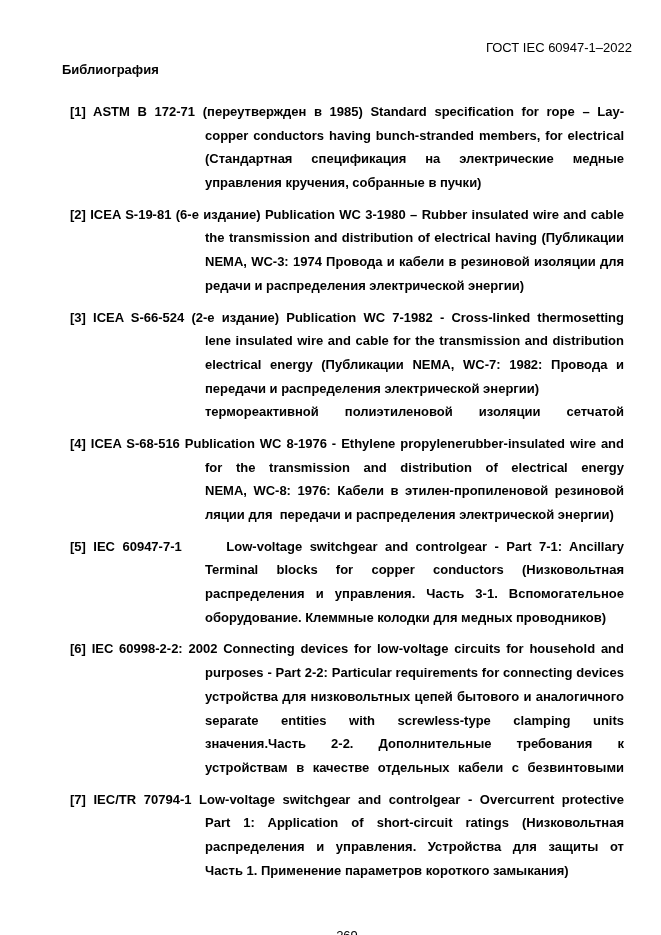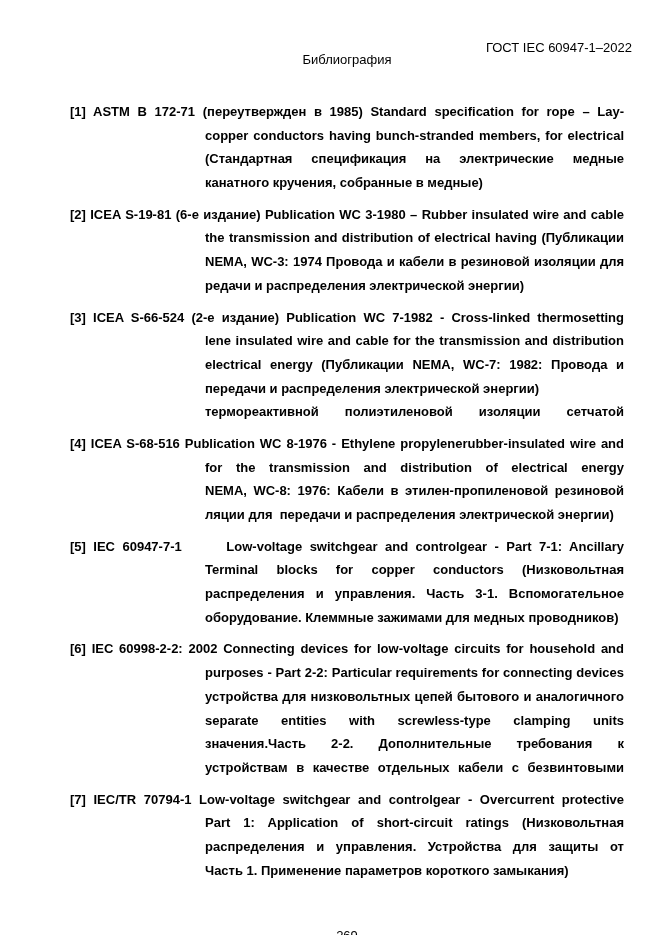--- a/index.html
+++ b/index.html
@@ -20,25 +20,25 @@
   .doc-header {
     position: absolute;
     top: 40px;
     left: 62px;
     width: 570px;
     text-align: right;
     line-height: 15px;
   }
   .doc-title {
     position: absolute;
-    top: 52px;
+    top: 62px;
     left: 62px;
     width: 570px;
-    text-align: center;
-    font-weight: 400;
+    text-align: left;
+    font-weight: 700;
     line-height: 16px;
   }
   .bib-list {
     position: absolute;
     top: 92px;
     left: 62px;
     width: 570px;
   }
   .bib-entry {
     margin: 8px;
@@ -74,21 +74,21 @@
 <div class="page">
   <div class="doc-header">ГОСТ IEC 60947-1–2022</div>
 
   <div class="doc-title">Библиография</div>
 
   <div class="bib-list" id="bib-list">
       <div class="bib-entry">
         <div class="line">[1] ASTM B 172-71 (переутвержден в 1985) Standard specification for rope – Lay-stranded</div>
         <div class="line cont">copper conductors having bunch-stranded members, for electrical energy</div>
         <div class="line cont">(Стандартная спецификация на электрические медные проводники</div>
-        <div class="line cont last">канатного кручения, собранные в медные)</div>
+        <div class="line cont last">управления кручения, собранные в пучки)</div>
       </div>
       <div class="bib-entry">
         <div class="line">[2] ICEA S-19-81 (6-е издание) Publication WC 3-1980 – Rubber insulated wire and cable for</div>
         <div class="line cont">the transmission and distribution of electrical having (Публикации</div>
         <div class="line cont">NEMA, WC-3: 1974 Провода и кабели в резиновой изоляции для пе-</div>
         <div class="line cont last">редачи и распределения электрической энергии)</div>
       </div>
       <div class="bib-entry">
         <div class="line">[3] ICEA S-66-524 (2-е издание) Publication WC 7-1982 - Cross-linked thermosetting polyethy-</div>
         <div class="line cont">lene insulated wire and cable for the transmission and distribution of</div>
@@ -99,21 +99,21 @@
       <div class="bib-entry">
         <div class="line">[4] ICEA S-68-516 Publication WC 8-1976 - Ethylene propylenerubber-insulated wire and cable</div>
         <div class="line cont">for the transmission and distribution of electrical energy (Публикация</div>
         <div class="line cont">NEMA, WC-8: 1976: Кабели в этилен-пропиленовой резиновой изо-</div>
         <div class="line cont last">ляции для &nbsp;передачи и распределения электрической энергии)</div>
       </div>
       <div class="bib-entry">
         <div class="line">[5] IEC 60947-7-1&nbsp;&nbsp;&nbsp;&nbsp;&nbsp; Low-voltage switchgear and controlgear - Part 7-1: Ancillary equipment -</div>
         <div class="line cont">Terminal blocks for copper conductors (Низковольтная аппаратура</div>
         <div class="line cont">распределения и управления. Часть 3-1. Вспомогательное электро-</div>
-        <div class="line cont last">оборудование. Клеммные зажимами для медных проводников)</div>
+        <div class="line cont last">оборудование. Клеммные колодки для медных проводников)</div>
       </div>
       <div class="bib-entry">
         <div class="line">[6] IEC 60998-2-2: 2002 Connecting devices for low-voltage circuits for household and similar</div>
         <div class="line cont">purposes - Part 2-2: Particular requirements for connecting devices as</div>
         <div class="line cont">устройства для низковольтных цепей бытового и аналогичного на-</div>
         <div class="line cont">separate entities with screwless-type clamping units (Соединительные</div>
         <div class="line cont">значения.Часть 2-2. Дополнительные требования к соединительным</div>
         <div class="line cont last">устройствам в качестве отдельных кабели с безвинтовыми зажимами)</div>
       </div>
       <div class="bib-entry">

